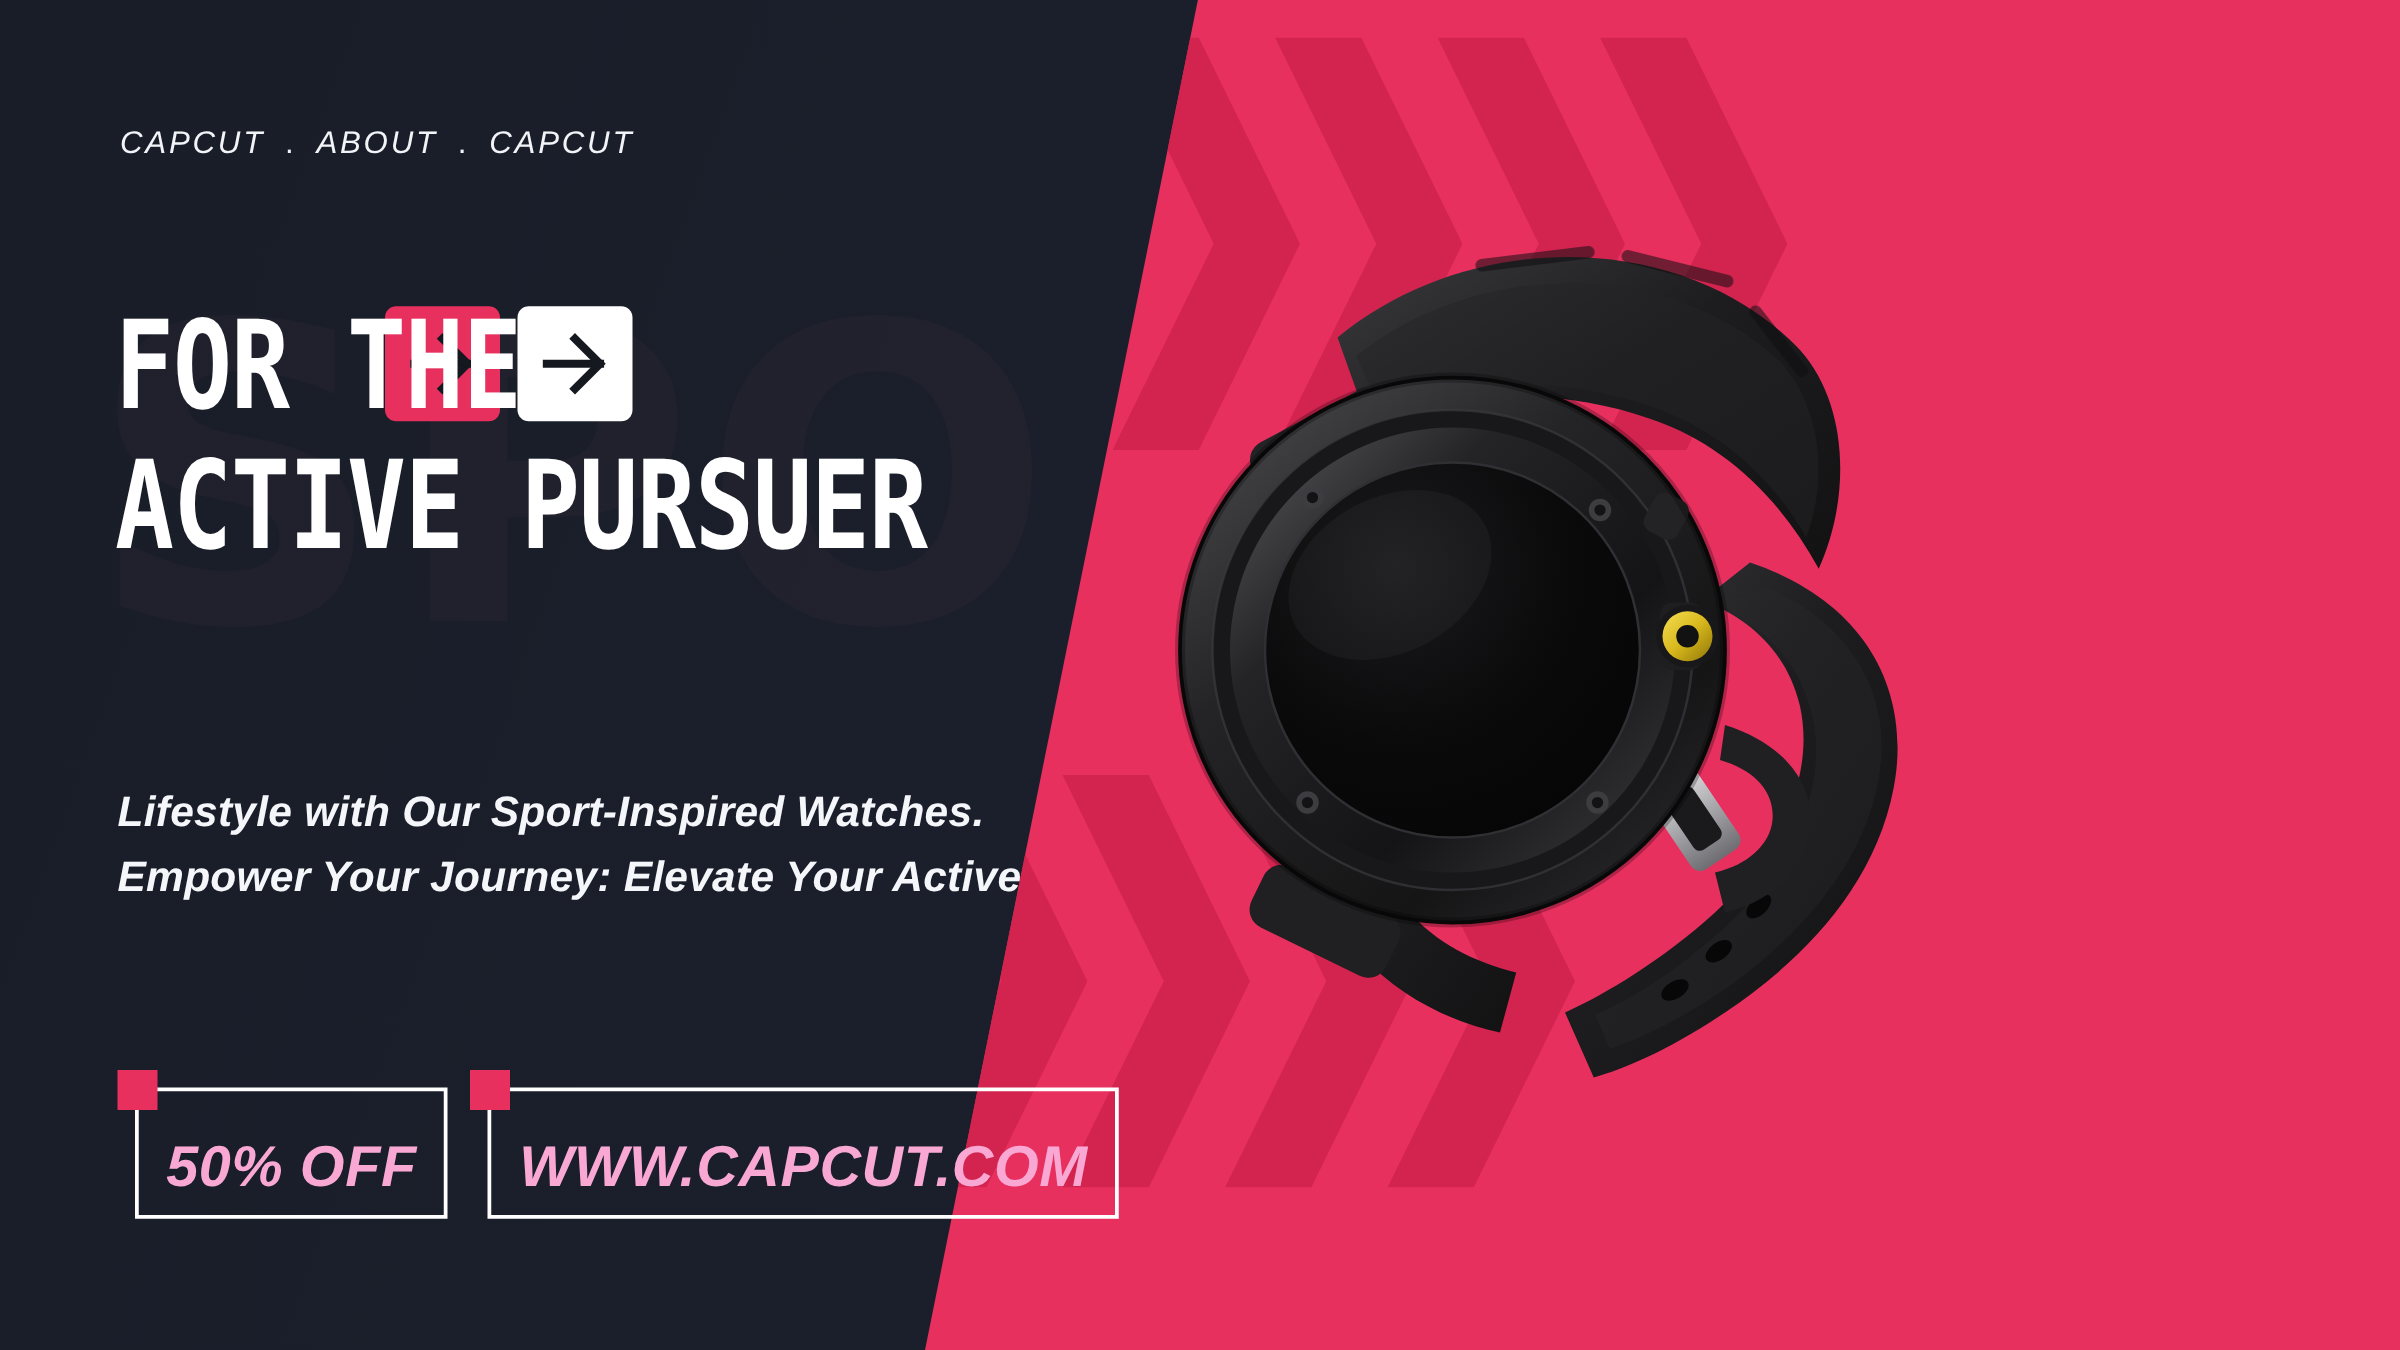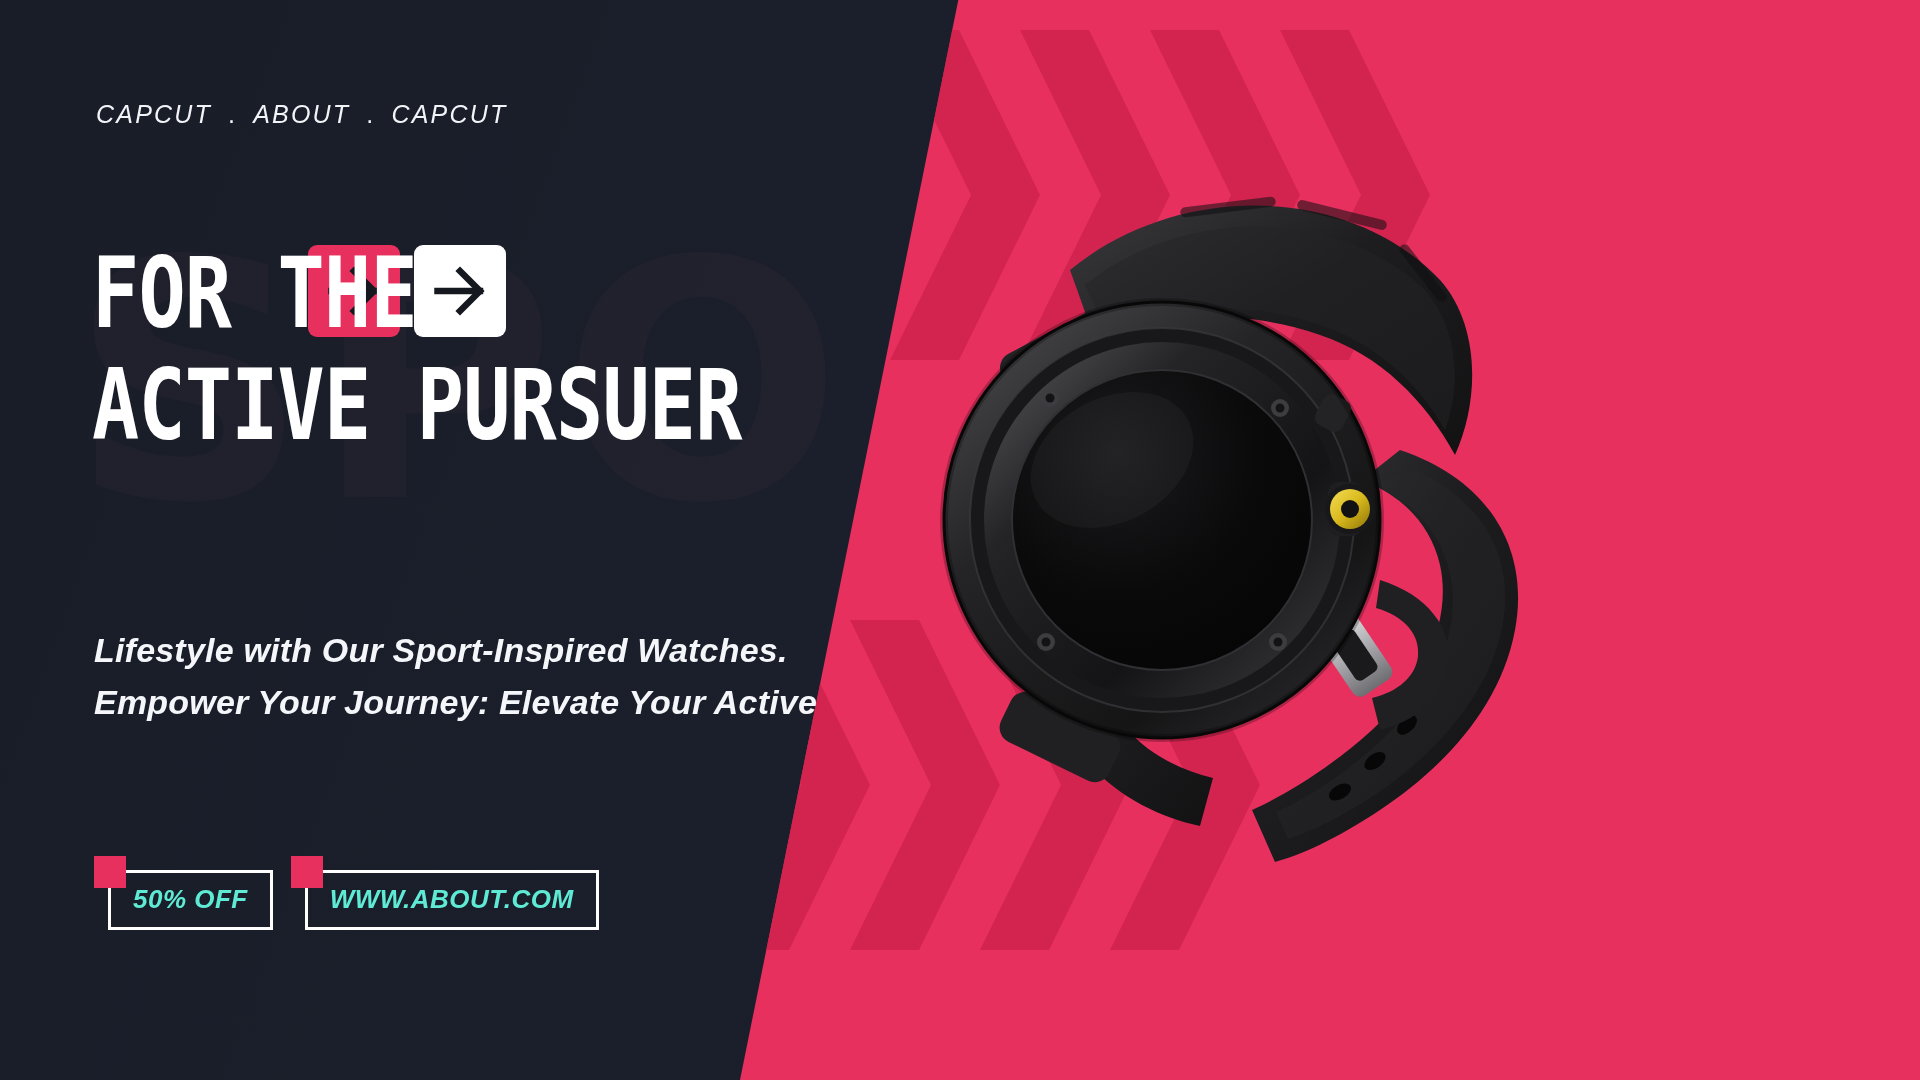--- a/index.html
+++ b/index.html
@@ -110,23 +110,24 @@
     width:32px; height:32px; background:#e8305f;
   }
   .cta-box {
     border:3px solid #ffffff;
     padding:10px 22px 12px 22px;
     display:flex; align-items:center; justify-content:center;
     min-height:60px;
   }
   .cta-text {
     font-weight:bold; font-style:italic;
-    font-size:26px; letter-spacing:.5px;
-    color:#5eead4;
+    font-size:46px; letter-spacing:.5px;
+    color:#f9a8d4;
     white-space:nowrap;
+    margin-top:23px;
   }
 
   
   .watch { position:absolute; left:880px; top:150px; width:700px; height:760px; z-index:5; }
   .watch svg { width:100%; height:100%; display:block; }
 </style>
 </head>
 <body>
 
 <div class="stage">
@@ -301,19 +302,19 @@
     <div class="cta-row">
       <div class="cta-item">
         <div class="cta-sq"></div>
         <div class="cta-box">
           <span class="cta-text">50% OFF</span>
         </div>
       </div>
       <div class="cta-item">
         <div class="cta-sq"></div>
         <div class="cta-box">
-          <span class="cta-text">WWW.ABOUT.COM</span>
+          <span class="cta-text">WWW.CAPCUT.COM</span>
         </div>
       </div>
     </div>
 
   </div>
 </div>
 
 </body></html>

